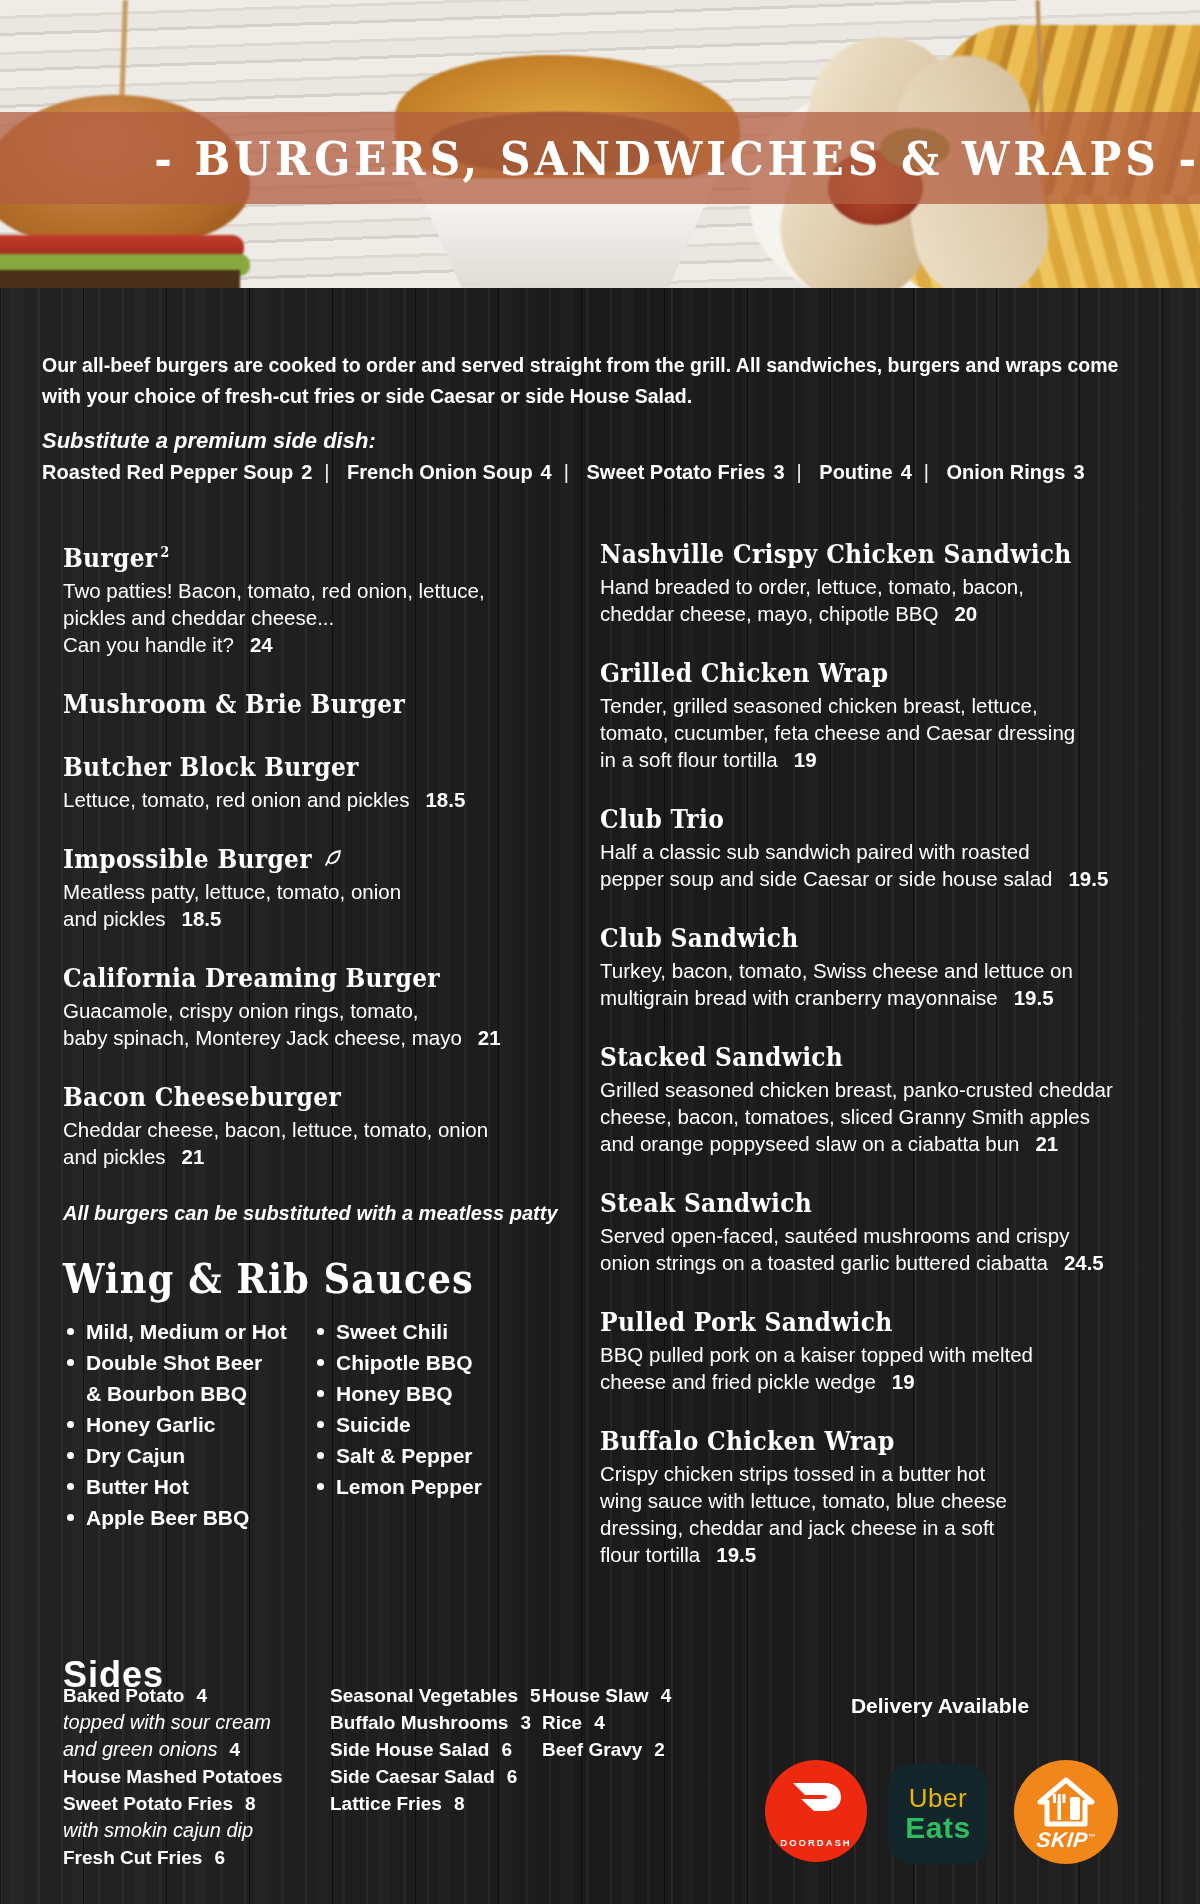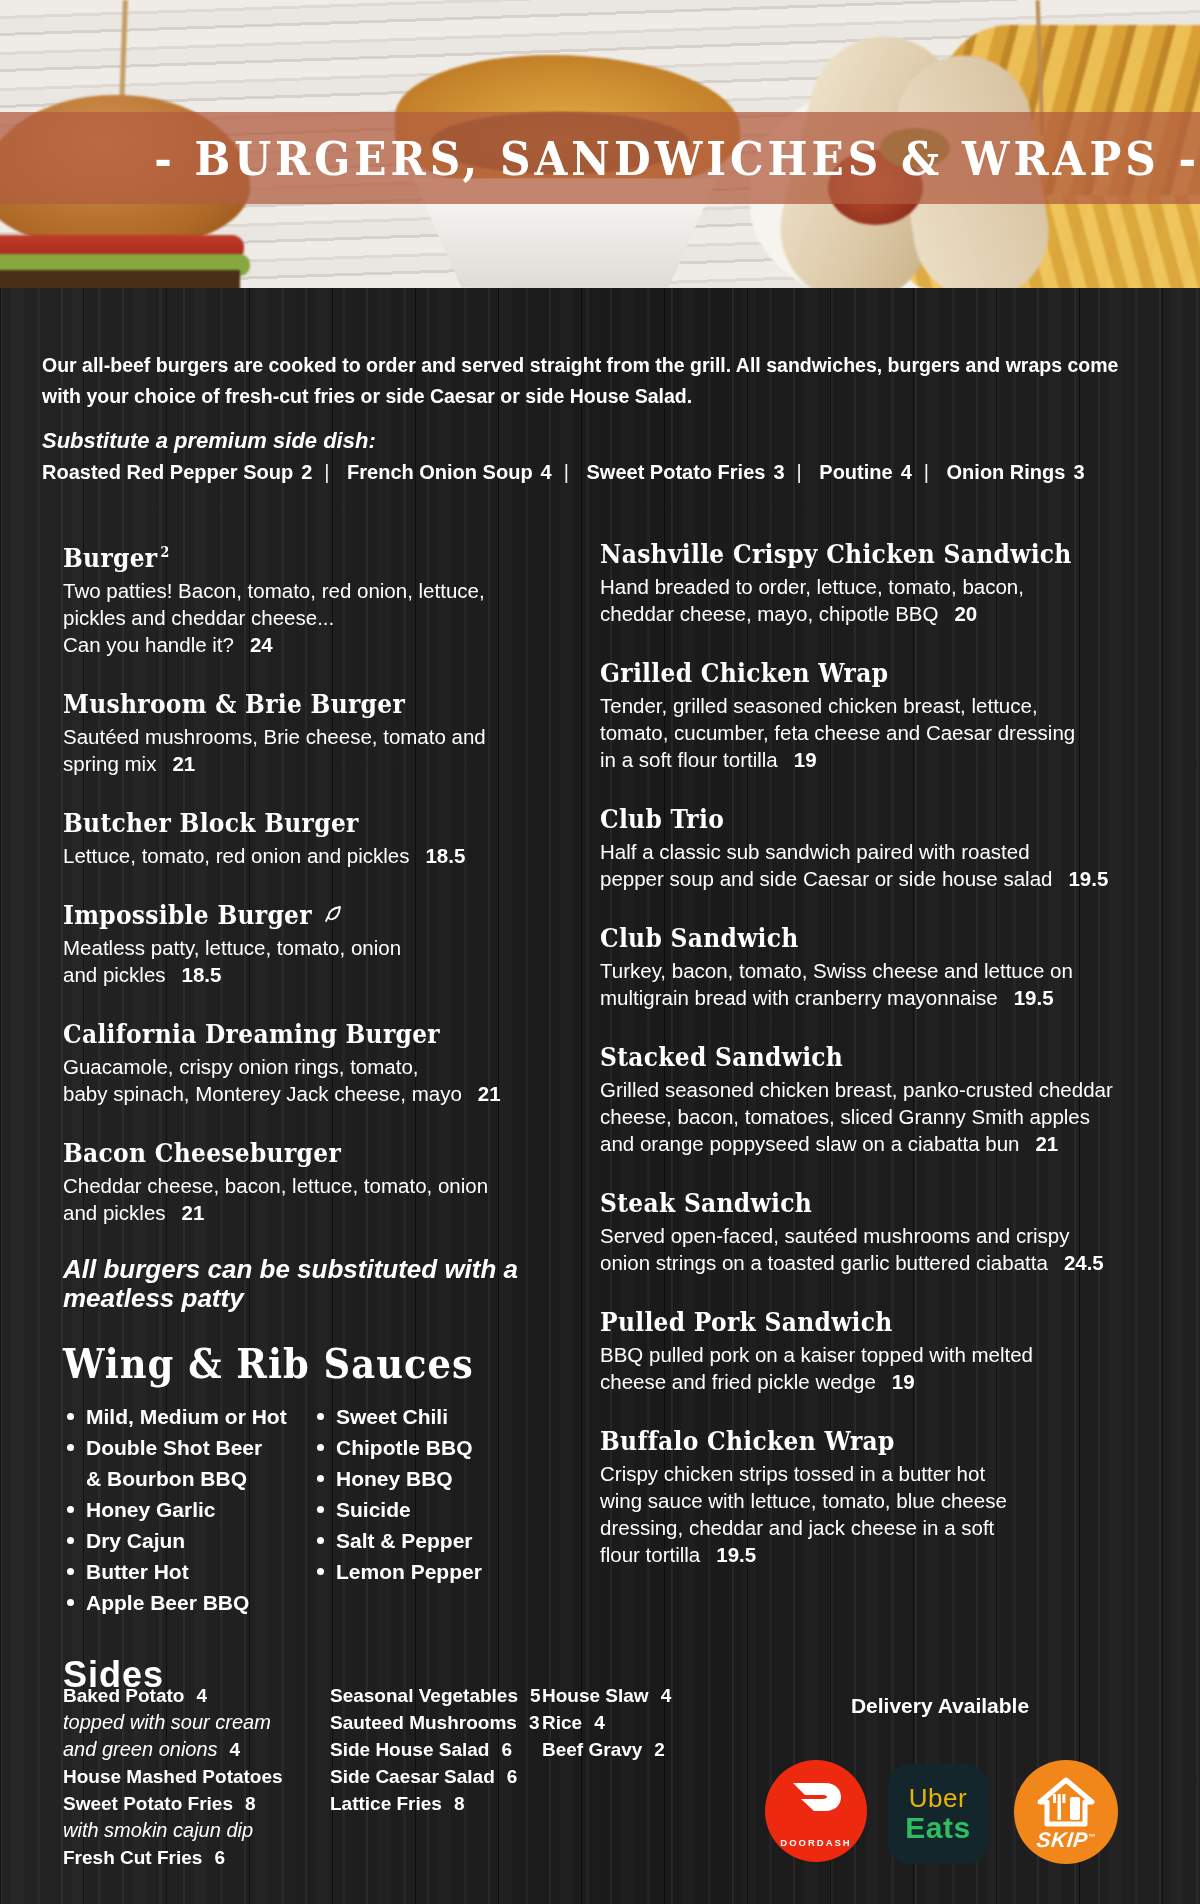--- a/index.html
+++ b/index.html
@@ -57,21 +57,21 @@
   .col-right{left:600px;top:537px;width:585px;}
   .menu-item{margin-bottom:29px;}
   .menu-item h3{margin:0;font-family:"DejaVu Serif",serif;font-weight:700;font-stretch:condensed;
     font-size:26px;line-height:34px;letter-spacing:.3px;white-space:pre;}
   .menu-item h3 sup{font-size:14px;vertical-align:super;margin-left:3px;}
   .menu-item p{margin:2px 0 0;font-size:20.5px;line-height:27px;}
   .desc{white-space:pre;}
   .price{font-weight:700;margin-left:16px;}
   .leaf-icon{display:inline-block;margin-left:12px;}
   
-  .note{margin:17px 0 0;font-style:italic;font-weight:700;font-size:26px;line-height:29px;}
+  .note{margin:17px 0 0;font-style:italic;font-weight:700;font-size:20px;line-height:29px;}
   .sauces-head{margin:26px 0 0;font-family:"DejaVu Serif",serif;font-weight:700;font-stretch:condensed;
     font-size:41px;line-height:50px;letter-spacing:1px;}
   .sauce-cols{display:flex;margin-top:12px;}
   .sauce-col{list-style:none;margin:0;padding:0;}
   .sauce-col.c1{width:250px;}
   .sauce-col li{position:relative;padding-left:23px;font-weight:700;font-size:21px;line-height:31px;white-space:pre;}
   .sauce-col li::before{content:"";position:absolute;left:4px;top:12px;width:7px;height:7px;border-radius:50%;background:#fff;}
   
   .sides-head{position:absolute;left:63px;top:1648px;margin:0;font-family:Liberation Sans, sans-serif;
     font-weight:700;font-stretch:condensed;font-size:36px;line-height:54px;letter-spacing:1px;}
@@ -144,22 +144,20 @@
 
         <div class="menu-item">
           <h3><span>Burger</span><sup>2</sup></h3>
           <p><span class="desc">Two patties! Bacon, tomato, red onion, lettuce,
 pickles and cheddar cheese...
 Can you handle it?</span><span class="price">24</span></p>
         </div>
 
         <div class="menu-item">
           <h3><span>Mushroom &amp; Brie Burger</span></h3>
-          <p><span class="desc">Sautéed mushrooms, Brie cheese, tomato and
-spring mix</span><span class="price">21</span></p>
         </div>
 
         <div class="menu-item">
           <h3><span>Butcher Block Burger</span></h3>
           <p><span class="desc">Lettuce, tomato, red onion and pickles</span><span class="price">18.5</span></p>
         </div>
 
         <div class="menu-item">
           <h3><span>Impossible Burger</span><span class="leaf-icon"><svg width="20" height="20" viewBox="0 0 20 20">
                 <path d="M16 3 C10 4 5 7 4.5 12 C4.3 14 5.5 15.5 7.5 15.3 C12 15 15 10 16 3 Z M4.5 12 L2 17" fill="none" stroke="#fff" stroke-width="1.8" stroke-linejoin="round" stroke-linecap="round"></path>
@@ -269,21 +267,21 @@
       <div class="side-line italic"><span class="t">topped with sour cream</span></div>
       <div class="side-line italic"><span class="t">and green onions</span><span class="p">4</span></div>
       <div class="side-line bold"><span class="t">House Mashed Potatoes</span></div>
       <div class="side-line bold"><span class="t">Sweet Potato Fries</span><span class="p">8</span></div>
       <div class="side-line italic"><span class="t">with smokin cajun dip</span></div>
       <div class="side-line bold"><span class="t">Fresh Cut Fries</span><span class="p">6</span></div>
     </div>
   <div class="sides-col sc2">
 
   <div class="side-line bold"><span class="t">Seasonal Vegetables</span><span class="p">5</span></div>
-      <div class="side-line bold"><span class="t">Sauteed Mushrooms</span><span class="p">3</span></div>
+      <div class="side-line bold"><span class="t">Buffalo Mushrooms</span><span class="p">3</span></div>
       <div class="side-line bold"><span class="t">Side House Salad</span><span class="p">6</span></div>
       <div class="side-line bold"><span class="t">Side Caesar Salad</span><span class="p">6</span></div>
       <div class="side-line bold"><span class="t">Lattice Fries</span><span class="p">8</span></div>
     </div>
   <div class="sides-col sc3">
 
   <div class="side-line bold"><span class="t">House Slaw</span><span class="p">4</span></div>
       <div class="side-line bold"><span class="t">Rice</span><span class="p">4</span></div>
       <div class="side-line bold"><span class="t">Beef Gravy</span><span class="p">2</span></div>
     </div>

